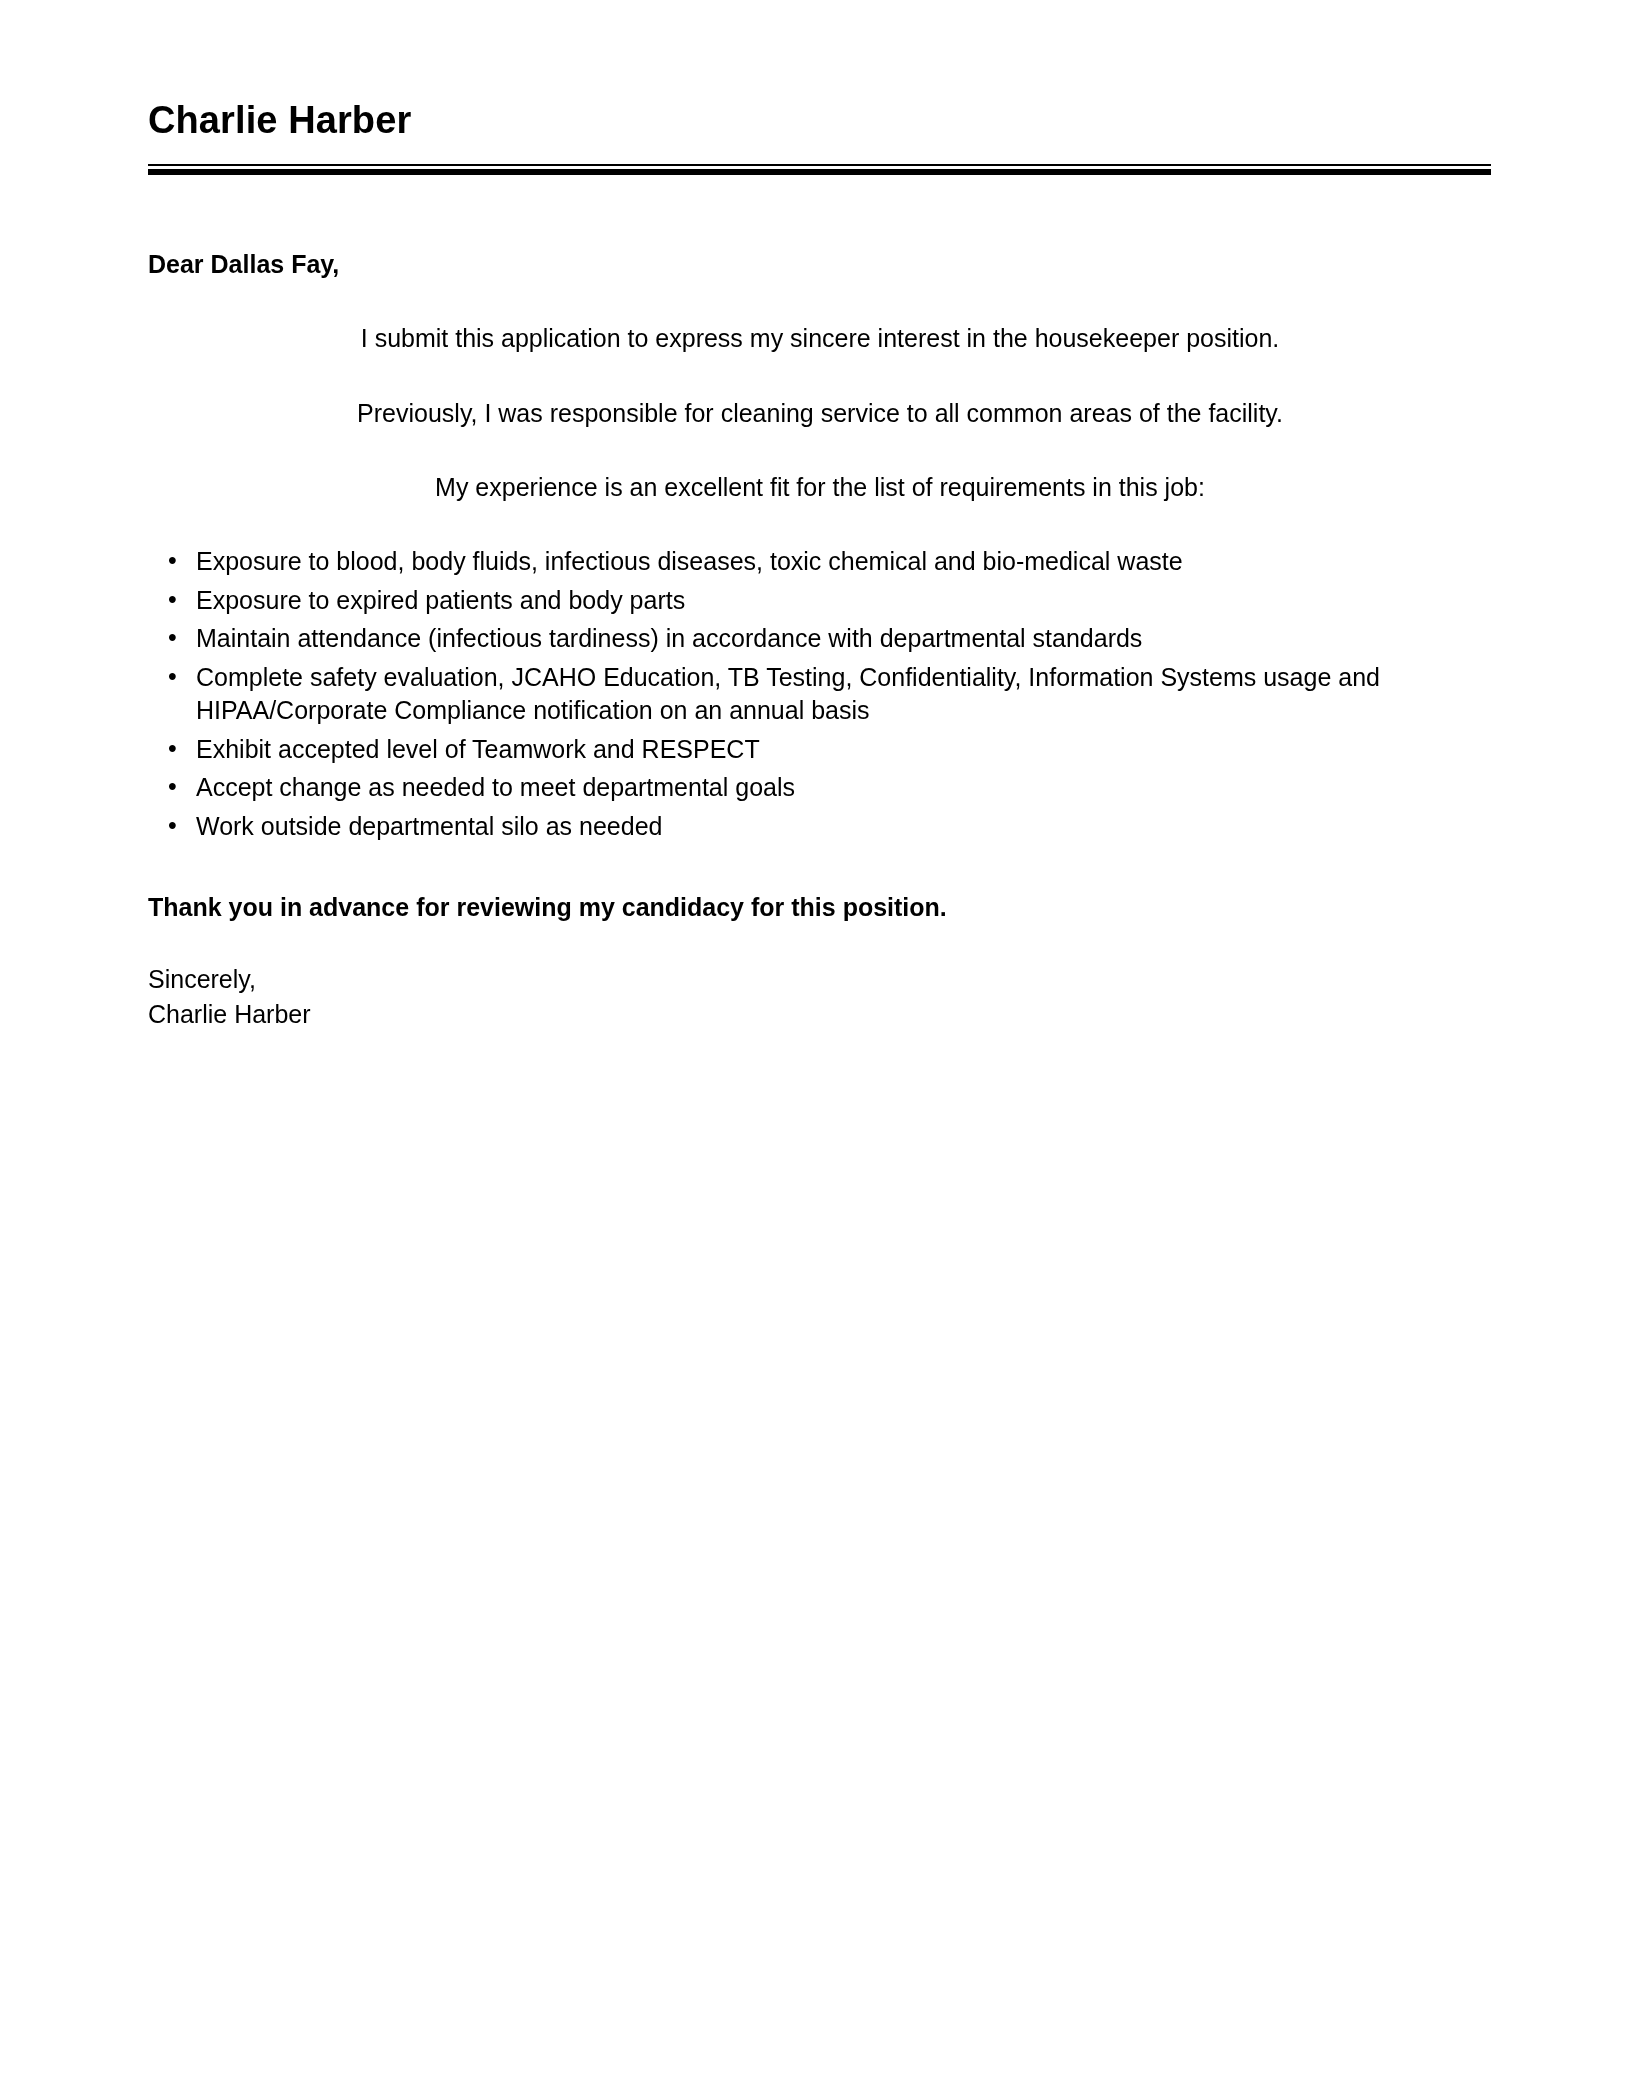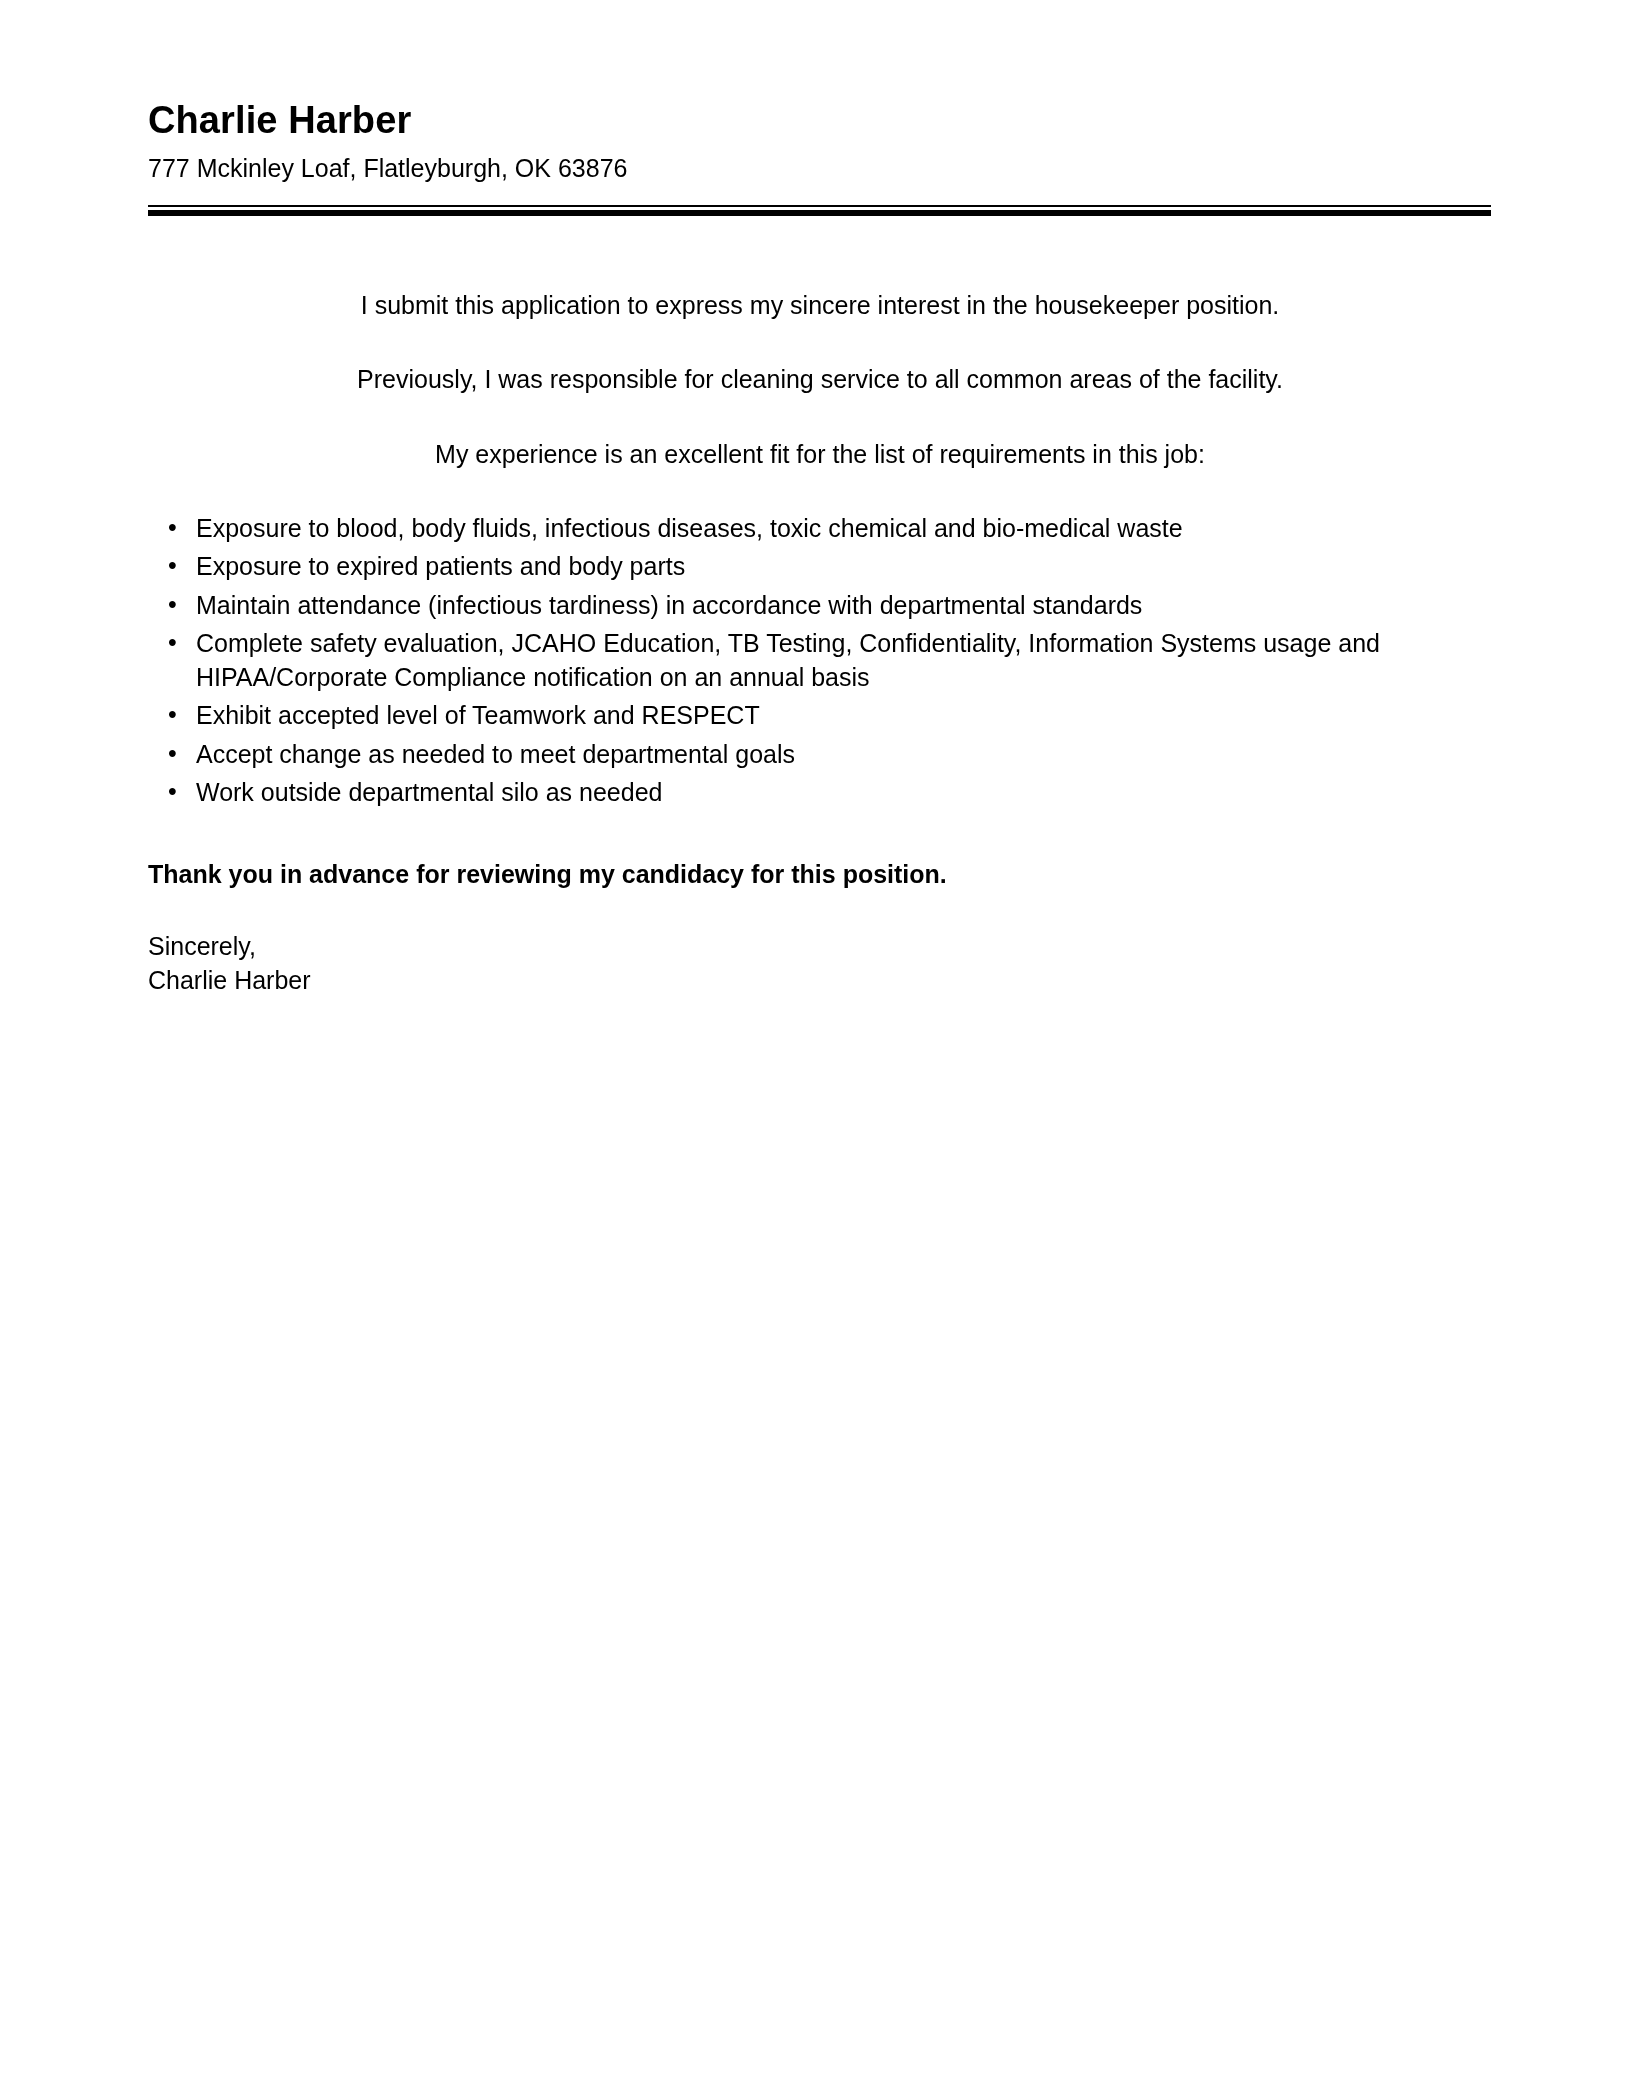--- a/index.html
+++ b/index.html
@@ -112,31 +112,31 @@
 </style>
 </head>
 <body>
 
 <div class="page">
 
   <div class="letter">
 
     <header>
       <h1 class="name-title">Charlie Harber</h1>
-      <div class="address-line">777 Mckinley Loaf, Flatleyburgh, OK 63876</div>
 
       <div class="divider">
         <div class="rule-thin"></div>
         <div class="rule-gap"></div>
         <div class="rule-thick"></div>
       </div>
     </header>
 
     <section class="body-block">
 
+      <div class="salutation">Dear Dallas Fay,</div>
 
       <p class="para">I submit this application to express my sincere interest in the housekeeper position.</p>
 
       <p class="para">Previously, I was responsible for cleaning service to all common areas of the facility.</p>
 
       <p class="para">My experience is an excellent fit for the list of requirements in this job:</p>
 
       <ul class="req-list">
         <li>Exposure to blood, body fluids, infectious diseases, toxic chemical and bio-medical waste</li>
         <li>Exposure to expired patients and body parts</li>

